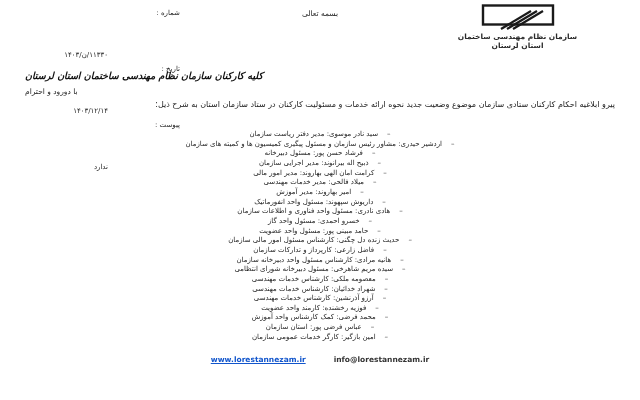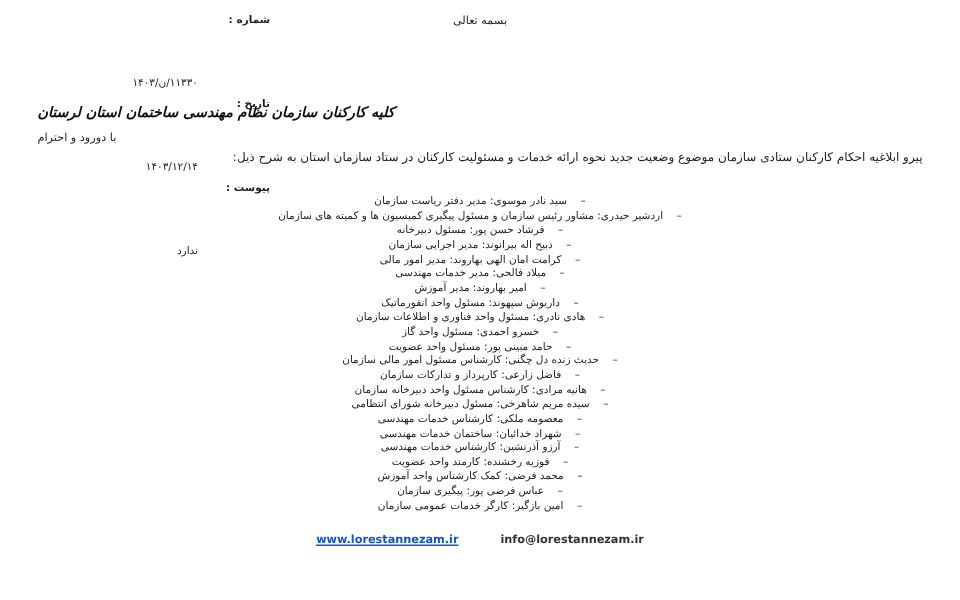--- a/index.html
+++ b/index.html
@@ -5,21 +5,21 @@
   html,body{margin:0;padding:0;background:#e9e9e9;}
   .page{
     position:relative;width:640px;height:400px;background:#ffffff;
     font-family:"DejaVu Sans",sans-serif;color:#1b1b1b;overflow:hidden;
     margin:0 auto;
   }
   
   .header-fields{position:absolute;top:6px;left:10px;width:170px;}
   .hf-row{display:flex;gap:14px;direction:rtl;justify-content:flex-start;
           font-size:7px;line-height:14px;color:#222;}
-  .hf-label{font-weight:bold;min-width:34px;}
+  .hf-label{font-weight:normal;min-width:34px;margin-left:24px;}
   .hf-value{letter-spacing:.3px;margin-top:42px;}
   .bismillah{position:absolute;top:9px;left:50%;transform:translateX(-50%);
              font-size:7.5px;color:#222;direction:rtl;}
   .logo-block{position:absolute;top:4px;right:55px;width:135px;text-align:center;}
   .logo-svg{display:block;margin:0 auto;}
   .org-name{font-size:7.5px;font-weight:bold;color:#2a2a2a;direction:rtl;
             margin-top:2px;transform:scaleY(.95);letter-spacing:.2px;}
   
   .title{position:absolute;top:70px;left:25px;right:36px;direction:rtl;
          text-align:left;font-weight:bold;font-size:9.5px;color:#111;font-style:italic;}
@@ -54,20 +54,29 @@
       <span class="hf-value">۱۴۰۳/۱۲/۱۴</span>
     </div>
     <div class="hf-row">
       <span class="hf-label">پیوست :</span>
       <span class="hf-value">ندارد</span>
     </div>
   </div>
 
   <div class="bismillah">بسمه تعالی</div>
 
+  <div class="logo-block">
+    <svg class="logo-svg" width="78" height="26" viewBox="0 0 78 26">
+      <rect x="4" y="1.5" width="70" height="19" fill="none" stroke="#1a1a1a" stroke-width="2.4"></rect>
+      <path d="M22 25 L52 7" stroke="#1a1a1a" stroke-width="2.2" fill="none"></path>
+      <path d="M28 25 L58 7" stroke="#1a1a1a" stroke-width="2.2" fill="none"></path>
+      <path d="M34 25 L64 7" stroke="#1a1a1a" stroke-width="2.2" fill="none"></path>
+    </svg>
+    <div class="org-name">سازمان نظام مهندسی ساختمان استان لرستان</div>
+  </div>
 
   <div class="title">کلیه کارکنان سازمان نظام مهندسی ساختمان استان لرستان</div>
   <div class="salutation">با دورود و احترام</div>
   <div class="body-text">پیرو ابلاغیه احکام کارکنان ستادی سازمان موضوع وضعیت جدید نحوه ارائه خدمات و مسئولیت کارکنان در ستاد سازمان استان به شرح ذیل:</div>
 
   <div class="staff-list" id="staff-list">
       <div class="list-item"><span class="li-inner" dir="rtl">
           <span class="dash">–</span>
           <span class="li-text">سید نادر موسوی: مدیر دفتر ریاست سازمان</span>
         </span></div>
@@ -126,37 +135,37 @@
       <div class="list-item"><span class="li-inner" dir="rtl">
           <span class="dash">–</span>
           <span class="li-text">سیده مریم شاهرخی: مسئول دبیرخانه شورای انتظامی</span>
         </span></div>
       <div class="list-item"><span class="li-inner" dir="rtl">
           <span class="dash">–</span>
           <span class="li-text">معصومه ملکی: کارشناس خدمات مهندسی</span>
         </span></div>
       <div class="list-item"><span class="li-inner" dir="rtl">
           <span class="dash">–</span>
-          <span class="li-text">شهراد خدائیان: ساختمان خدمات مهندسی</span>
+          <span class="li-text">شهراد خدائیان: کارشناس خدمات مهندسی</span>
         </span></div>
       <div class="list-item"><span class="li-inner" dir="rtl">
           <span class="dash">–</span>
           <span class="li-text">آرزو آذرنشین: کارشناس خدمات مهندسی</span>
         </span></div>
       <div class="list-item"><span class="li-inner" dir="rtl">
           <span class="dash">–</span>
           <span class="li-text">فوزیه رخشنده: کارمند واحد عضویت</span>
         </span></div>
       <div class="list-item"><span class="li-inner" dir="rtl">
           <span class="dash">–</span>
           <span class="li-text">محمد فرضی: کمک کارشناس واحد آموزش</span>
         </span></div>
       <div class="list-item"><span class="li-inner" dir="rtl">
           <span class="dash">–</span>
-          <span class="li-text">عباس فرضی پور: پیگیری سازمان</span>
+          <span class="li-text">عباس فرضی پور: استان سازمان</span>
         </span></div>
       <div class="list-item"><span class="li-inner" dir="rtl">
           <span class="dash">–</span>
           <span class="li-text">امین بازگیر: کارگر خدمات عمومی سازمان</span>
         </span></div>
     </div>
 
   <div class="footer">
     <div class="links">
       <a class="website" style="color: rgb(17, 85, 204);">www.lorestannezam.ir</a>

